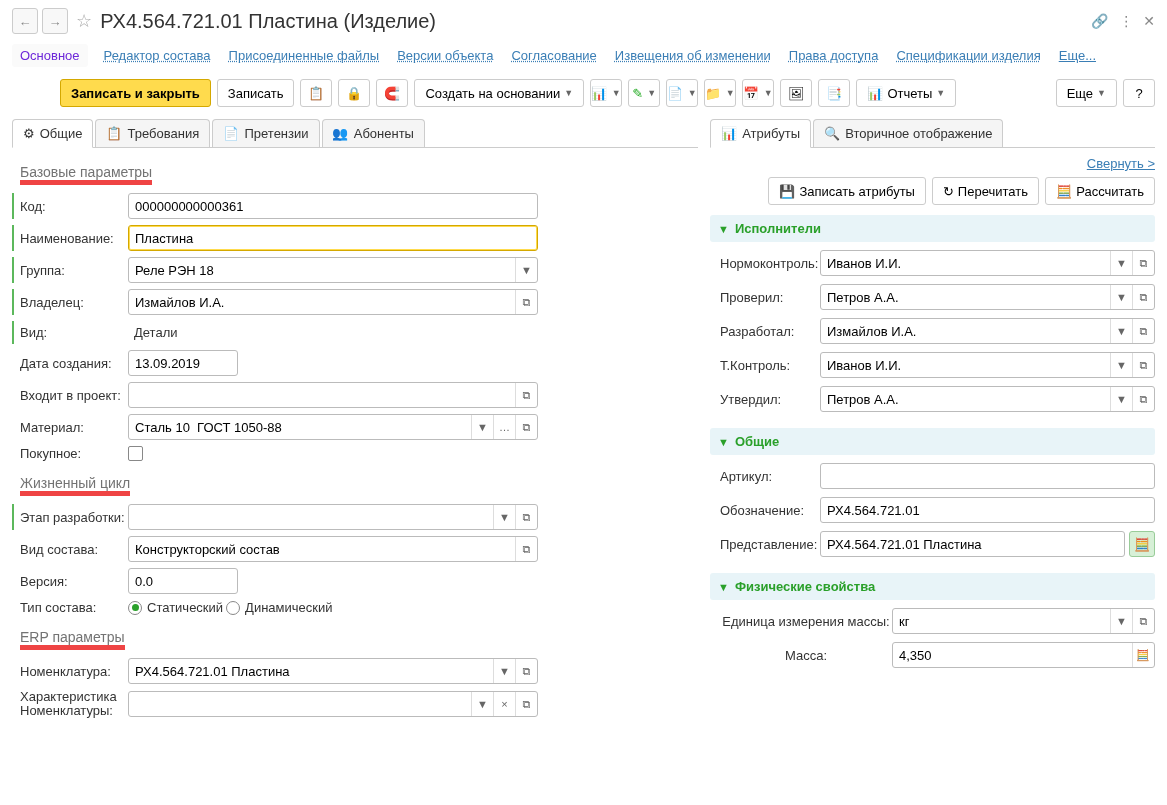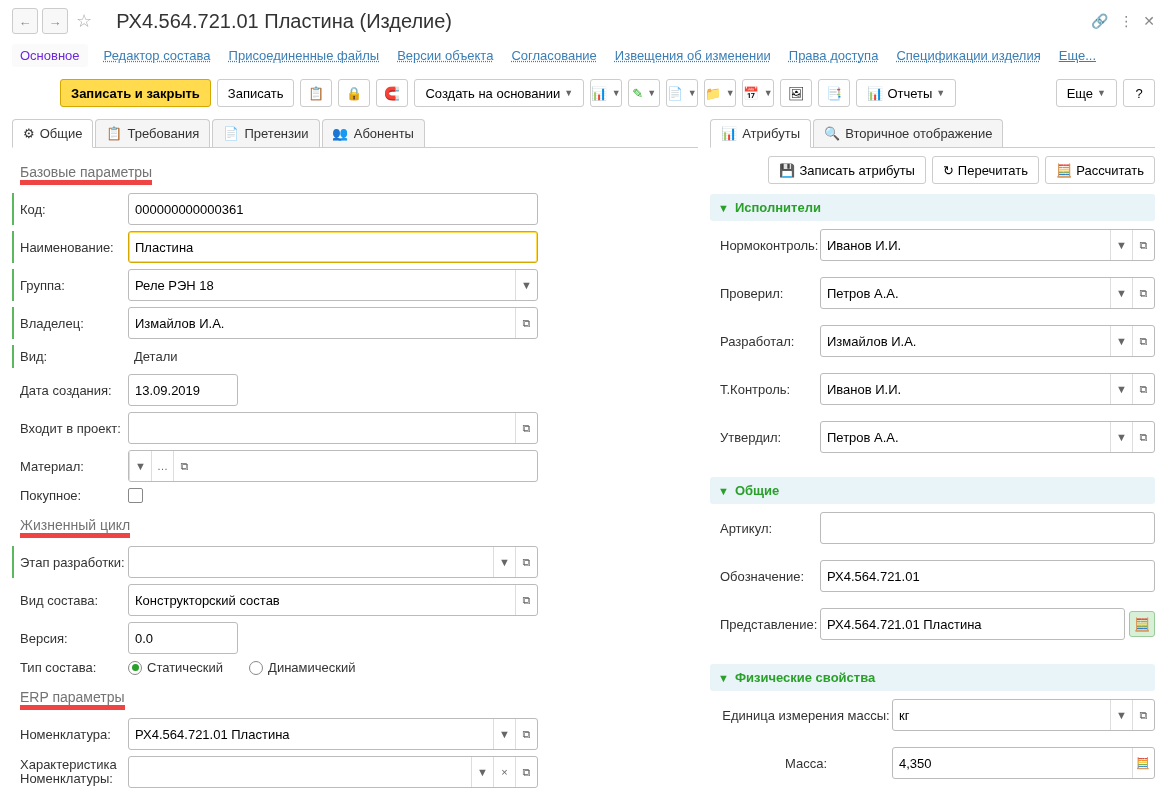--- a/index.html
+++ b/index.html
@@ -1,21 +1,21 @@
 <!DOCTYPE html>
 <html><head>
 <meta charset="utf-8">
 <style>
 * { box-sizing: border-box; margin: 0; padding: 0; font-family: Arial, sans-serif; font-size: 13px; }
 body { background: #fff; color: #333; }
 .window { width: 1167px; height: 805px; padding: 8px 12px; }
 .title-bar { display: flex; align-items: center; gap: 4px; margin-bottom: 10px; }
 .nav-btn { width: 26px; height: 26px; border: 1px solid #ccc; background: #f8f8f8; border-radius: 3px; display: flex; align-items: center; justify-content: center; cursor: pointer; color: #888; }
 .star { color: #aaa; font-size: 18px; padding: 0 4px; }
-.title { font-size: 20px; font-weight: normal; flex: 1; margin-left: 16px; }
+.title { font-size: 20px; font-weight: normal; flex: 1; margin-left: 0; }
 .title-icons { display: flex; gap: 10px; color: #888; }
 .title-icons span { cursor: pointer; font-size: 14px; }
 .nav-tabs { display: flex; gap: 14px; margin-bottom: 12px; flex-wrap: wrap; }
 .nav-tab { color: #3a7eb5; text-decoration: underline dotted; cursor: pointer; padding: 4px 2px; }
 .nav-tab.active { color: #6d28d9; text-decoration: none; background: #fafafa; border-radius: 3px; padding: 4px 8px; }
 .toolbar { display: flex; gap: 6px; margin-bottom: 12px; align-items: flex-start; padding-left: 48px; }
 .toolbar-spacer { flex: 1; }
 .btn { border: 1px solid #ccc; background: #fff; padding: 5px 10px; border-radius: 3px; cursor: pointer; display: flex; align-items: center; gap: 4px; height: 28px; }
 .btn-primary { background: #ffdb4d; border-color: #d4a800; font-weight: bold; }
 .btn-icon { width: 32px; justify-content: center; padding: 5px; }
@@ -23,35 +23,35 @@
 .content { display: flex; gap: 12px; }
 .left-panel { flex: 1; }
 .right-panel { width: 445px; }
 .sub-tabs { display: flex; border-bottom: 1px solid #ccc; margin-bottom: 8px; }
 .sub-tab { padding: 6px 10px; border: 1px solid #ccc; border-bottom: none; background: #f5f5f5; cursor: pointer; display: flex; align-items: center; gap: 5px; border-radius: 4px 4px 0 0; margin-right: 2px; }
 .sub-tab.active { background: #fff; border-bottom: 1px solid #fff; margin-bottom: -1px; }
 .section-title { color: #737373; font-size: 14px; border-bottom: 5px solid #ef4444; margin: 8px 0 8px 0; display: inline-block; }
 .form-row { display: flex; align-items: center; margin-bottom: 6px; }
 .form-row.border { border-left: 2px solid #5cb85c; padding-left: 6px; margin-left: -8px; }
 .form-label { width: 108px; flex-shrink: 0; }
-.input-wrap { flex: 1; display: flex; border: 1px solid #bbb; border-radius: 3px; height: 32px; align-items: center; background: #fff; }
+.input-wrap { flex: 1; display: flex; border: 1px solid #bbb; border-radius: 3px; height: 26px; align-items: center; background: #fff; }
 .input-wrap.highlight { border: 1px solid #d4a800; box-shadow: 0 0 0 1px #ffdb4d inset; }
 .input-wrap input { border: none; outline: none; flex: 1; padding: 0 6px; background: transparent; height: 100%; }
 .input-btn { width: 22px; height: 100%; border-left: 1px solid #ddd; display: flex; align-items: center; justify-content: center; cursor: pointer; color: #666; font-size: 11px; }
 .input-readonly { flex: 1; padding: 4px 6px; }
-.radio-group { display: flex; gap: 26px; align-items: flex-start; }
+.radio-group { display: flex; gap: 3px; align-items: flex-start; }
 .radio-item { display: flex; align-items: center; gap: 5px; cursor: pointer; }
 .radio-circle { width: 14px; height: 14px; border: 1px solid #888; border-radius: 50%; display: flex; align-items: center; justify-content: center; }
 .radio-circle.checked::after { content: ''; width: 7px; height: 7px; background: #2aa02a; border-radius: 50%; }
 .checkbox { width: 15px; height: 15px; border: 1px solid #888; border-radius: 2px; }
 .right-actions { display: flex; gap: 6px; margin-bottom: 10px; justify-content: flex-end; }
 .collapse-link { text-align: right; color: #3a7eb5; text-decoration: underline; cursor: pointer; margin-bottom: 6px; }
 .accordion-header { background: #e8f4f8; padding: 6px 8px; border-radius: 3px; display: flex; align-items: center; gap: 6px; cursor: pointer; margin-bottom: 6px; color: #2aa02a; font-weight: bold; }
 .accordion-body { padding: 2px 0 8px 10px; }
-.r-form-row { display: flex; align-items: center; margin-bottom: 16px; }
+.r-form-row { display: flex; align-items: center; margin-bottom: 8px; }
 .r-label { width: 100px; flex-shrink: 0; }
 .r-label-wide { width: 172px; flex-shrink: 0; text-align: center; }
 .chevron { color: #2aa02a; font-size: 11px; }
 .green-calc { background: #d7f0d7; border: 1px solid #9c9; width: 26px; height: 26px; display: flex; align-items: center; justify-content: center; border-radius: 3px; cursor: pointer; margin-left: 4px; }
 </style>
 </head>
 <body>
 
 <div class="window">
   <div class="title-bar">
@@ -154,20 +154,21 @@
         <div class="form-row">
             <span class="form-label">Входит в проект:</span>
             <div class="input-wrap" style="max-width:410px">
               <input style="">
               <span class="input-btn">⧉</span>
             </div>
           </div>
         <div class="form-row">
             <span class="form-label">Материал:</span>
             <div class="input-wrap" style="max-width:410px">
+              <input value="Сталь 10  ГОСТ 1050-88" style="">
               <span class="input-btn">▼</span>
               <span class="input-btn">…</span>
               <span class="input-btn">⧉</span>
             </div>
           </div>
         <div class="form-row">
             <span class="form-label">Покупное:</span>
             <div class="checkbox"></div>
           </div>
 
@@ -226,20 +227,21 @@
             </div>
           </div>
       </div>
     </div>
 
     <div class="right-panel">
       <div class="sub-tabs">
         <div class="sub-tab active">📊 <span>Атрибуты</span></div>
         <div class="sub-tab">🔍 <span>Вторичное отображение</span></div>
       </div>
+      <div class="collapse-link">Свернуть &gt;</div>
       <div class="right-actions">
         <button class="btn">💾 <span>Записать атрибуты</span></button>
         <button class="btn">↻ <span>Перечитать</span></button>
         <button class="btn">🧮 <span>Рассчитать</span></button>
       </div>
 
       <div class="accordion-header">
           <span class="chevron">▼</span>
           <span>Исполнители</span>
         </div>

